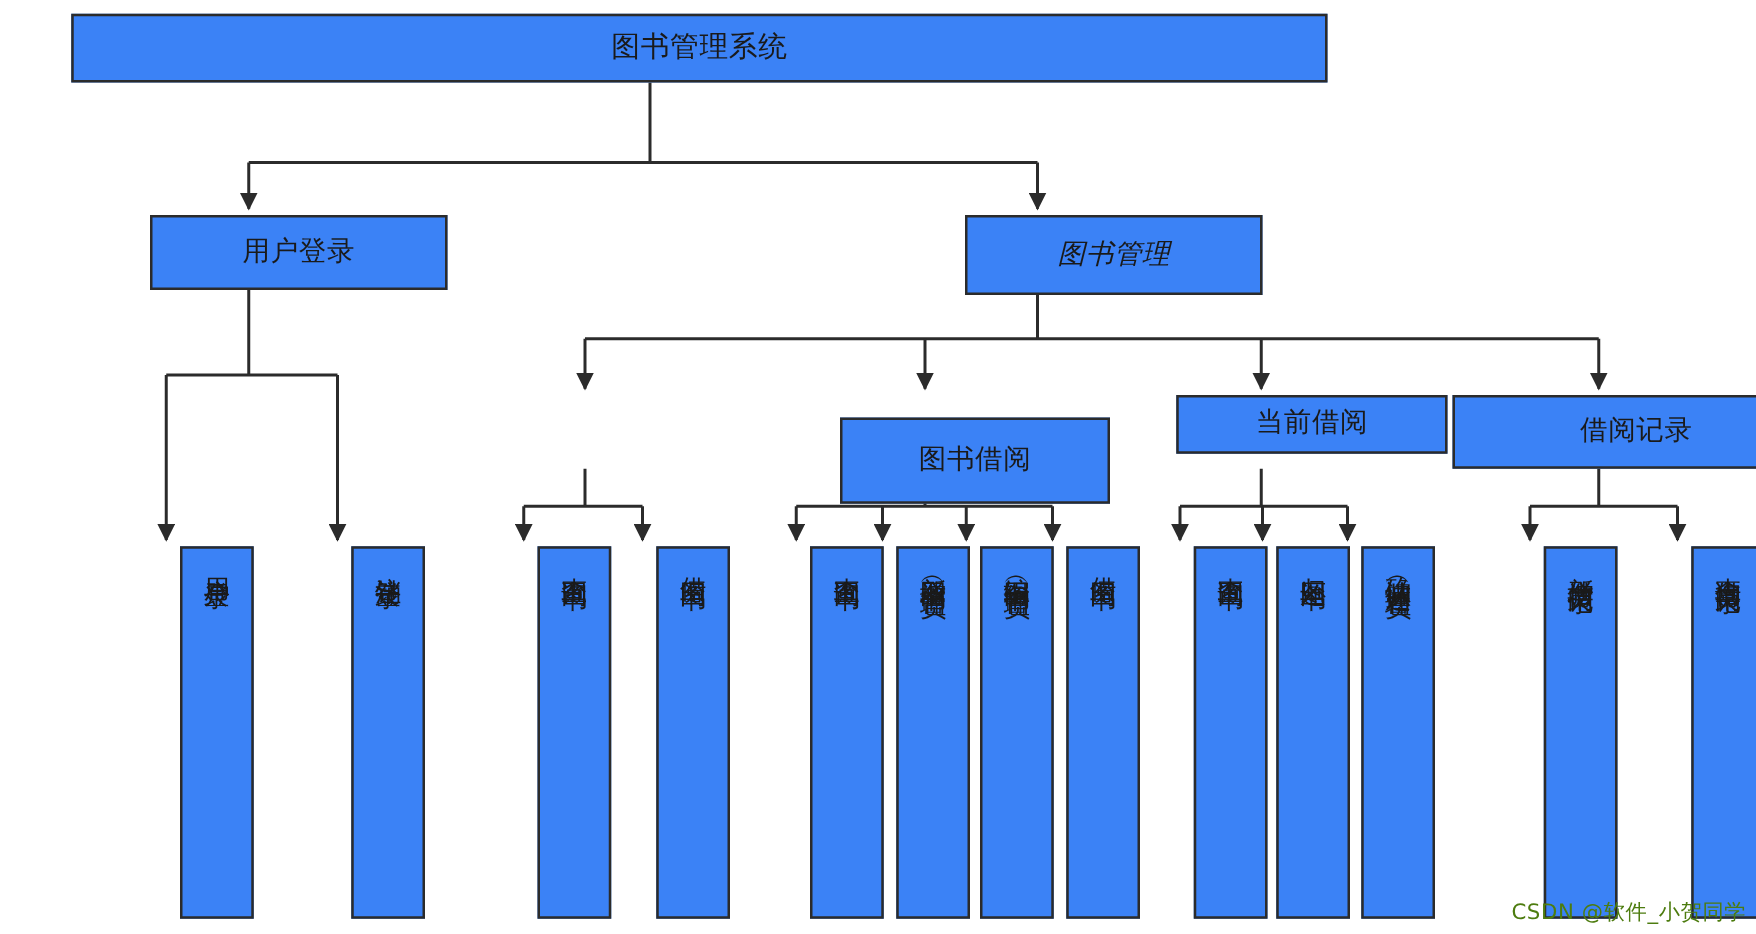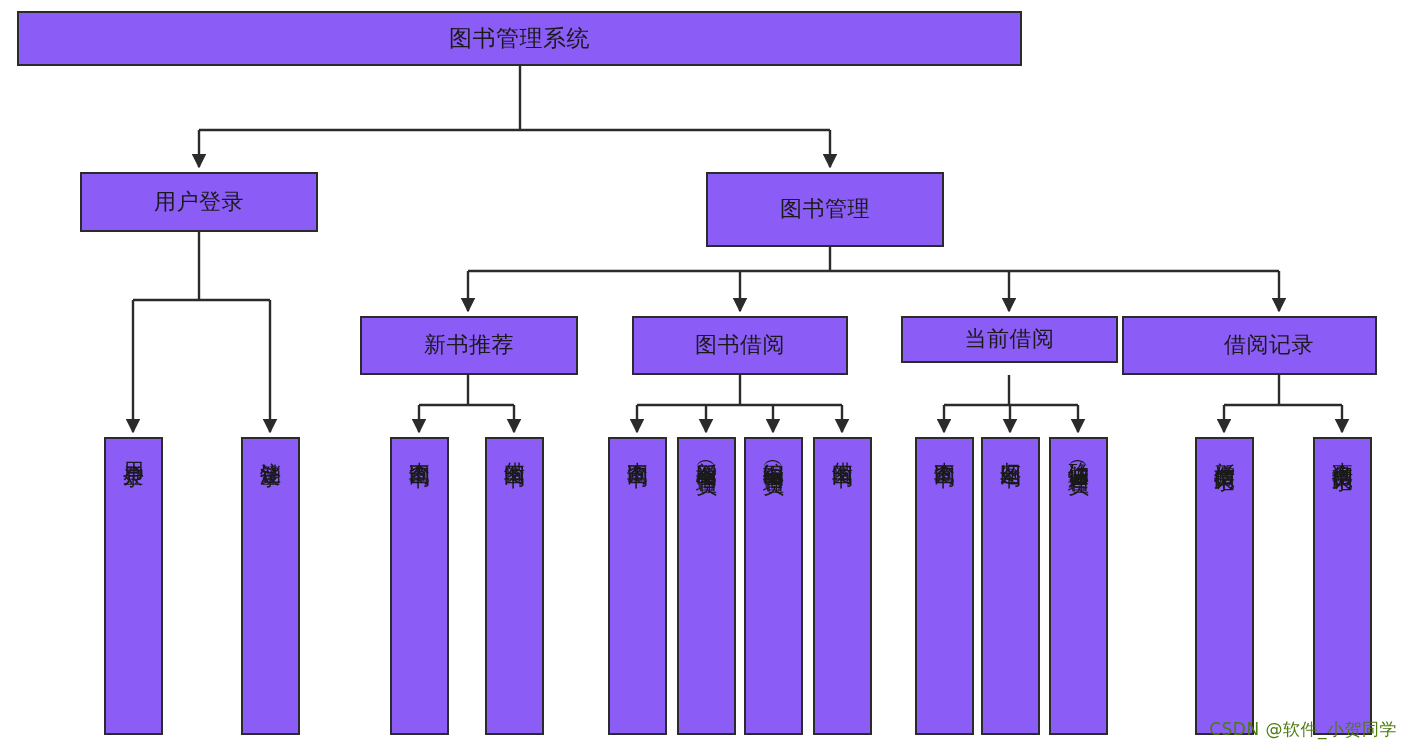--- a/index.html
+++ b/index.html
@@ -22,26 +22,27 @@
     position: absolute;
     left: 0;
     top: 0;
     width: 1405px;
     height: 747px;
     pointer-events: none;
   }
   .node {
     position: absolute;
     box-sizing: border-box;
-    background: #8b5cf6;
+    background: #3b82f6;
     border: 2px solid #2b2b2b;
     display: flex;
     align-items: center;
     justify-content: center;
     color: #1a1a1a;
+    margin-left: 40px;
   }
   .node-label {
     display: block;
     text-align: center;
     line-height: 1.12;
     white-space: nowrap;
   }
   
   .node.horiz .node-label {
     font-size: 22px;
@@ -130,28 +131,25 @@
     </g>
   </svg>
 
   <div class="node horiz root" style="left:17px; top:11px; width:1005px; height:55px;">
     <span class="node-label">图书管理系统</span>
   </div>
 
   <div class="node horiz" style="left:80px; top:172px; width:238px; height:60px;">
     <span class="node-label">用户登录</span>
   </div>
-  <div class="node horiz" style="left:706px; top:172px; width:238px; height:75px;">
+  <div class="node horiz" style="left:732px; top:172px; width:238px; height:64px;font-style:italic;">
     <span class="node-label">图书管理</span>
   </div>
 
-  <div class="node horiz" style="left:360px; top:316px; width:218px; height:59px;">
-    <span class="node-label">新书推荐</span>
-  </div>
-  <div class="node horiz" style="left:632px; top:316px; width:216px; height:59px;">
+  <div class="node horiz" style="left:632px; top:334px; width:216px; height:69px;">
     <span class="node-label">图书借阅</span>
   </div>
   <div class="node horiz" style="left:901px; top:316px; width:217px; height:47px;">
     <span class="node-label">当前借阅</span>
   </div>
   <div class="node horiz" style="left:1122px; top:316px; width:255px; height:59px;padding-left:39px;">
     <span class="node-label">借阅记录</span>
   </div>
 
   <div class="node vert" style="left:104px; top:437px; width:59px; height:298px;">

